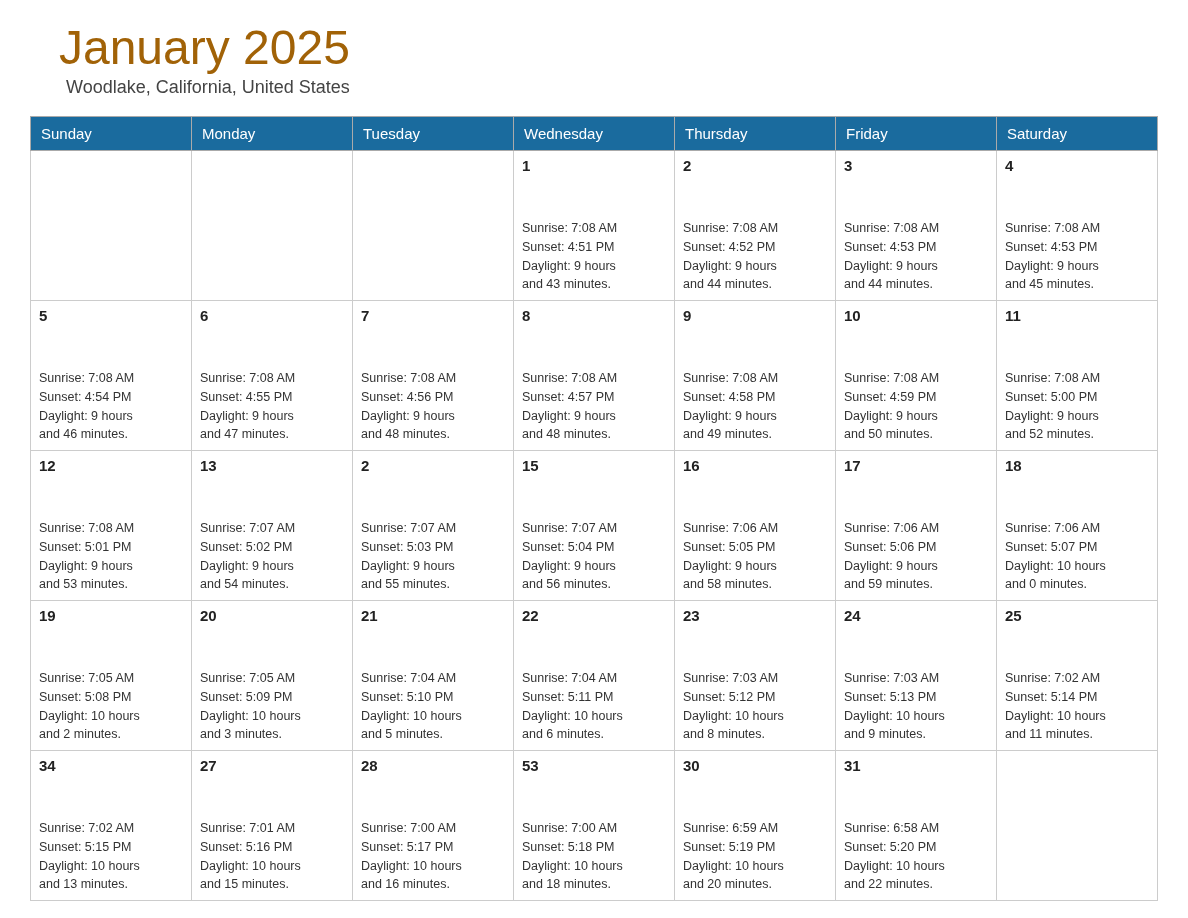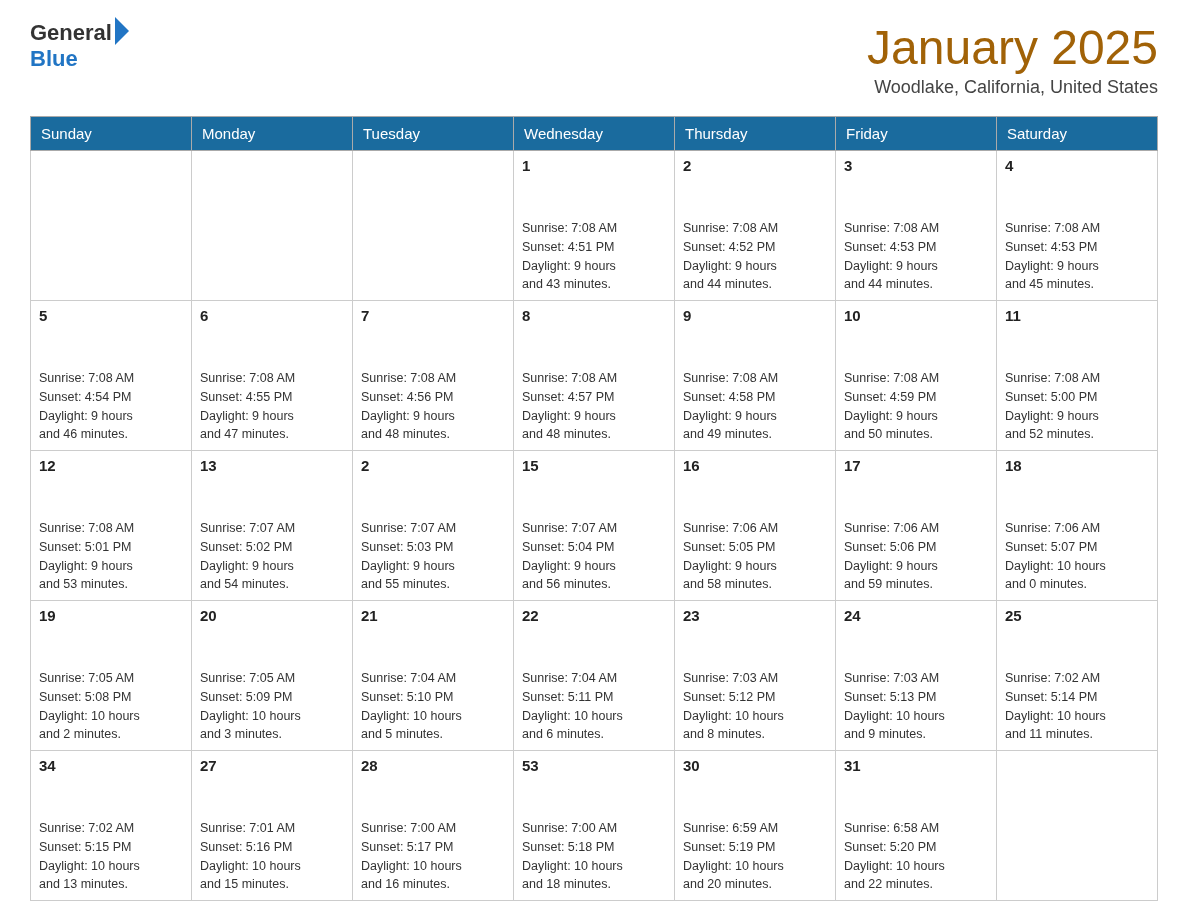--- a/index.html
+++ b/index.html
@@ -100,27 +100,20 @@
       background: #fff;
     }
     .top-border-row td {
       border-top: 2px solid #999;
     }
   </style>
 </head>
 <body>
 
 <div class="header-area">
-  <div class="logo-wrapper">
-    <div class="logo-line1">
-      <span class="logo-text-general">General</span>
-      <div class="logo-triangle"></div>
-    </div>
-    <span class="logo-text-blue">Blue</span>
-  </div>
   <div class="title-area">
     <div class="calendar-title">January 2025</div>
     <div class="calendar-subtitle">Woodlake, California, United States</div>
   </div>
 </div>
 
 <table class="calendar-table">
   <thead>
     <tr>
     <th>Sunday</th>

